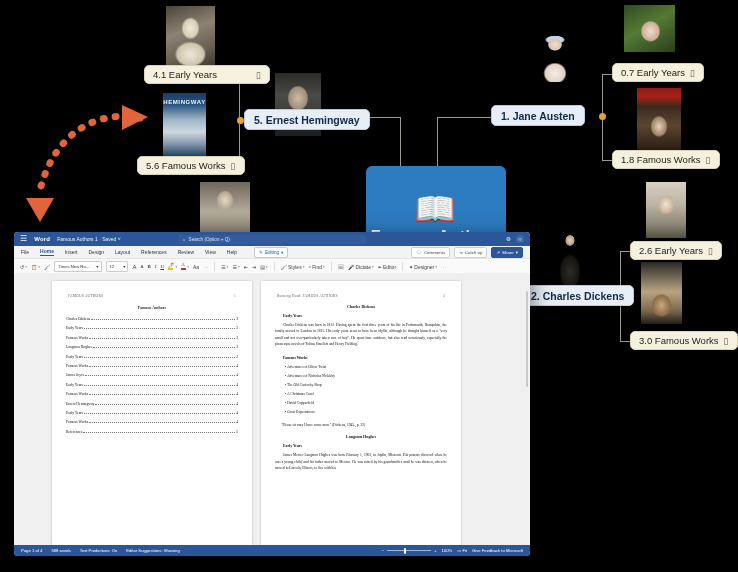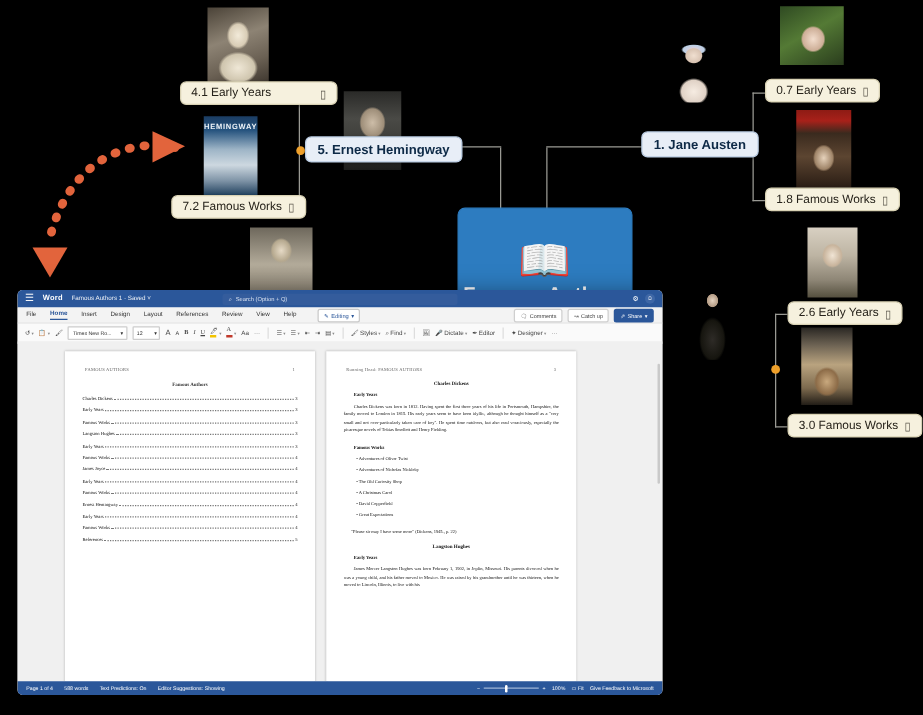--- a/index.html
+++ b/index.html
@@ -206,24 +206,27 @@
     <div class="thumb" style="left:641px;top:262px;width:41px;height:62px;
          background:
            radial-gradient(ellipse 14px 16px at 50% 70%, #c9a97e 0%, #8d6c48 62%, rgba(0,0,0,0) 74%),
            linear-gradient(180deg,#2a2723 0%,#6b6152 22%,#b9a37f 48%,#7d6a4e 78%,#221d17 100%);"></div>
 
     <div class="mm-node n-main" style="left:366px;top:166px;width:140px;height:85px;">
       <div class="book">📖</div>
       <div class="mtitle">Famous Authors</div>
     </div>
 
-    <div class="mm-node n-l1" style="left:513px;top:105px;">
+    <div class="mm-node n-l1" style="left:491px;top:105px;">
       <span>1. Jane Austen</span>
     </div>
 
+    <div class="mm-node n-l1" style="left:521px;top:285px;">
+      <span>2. Charles Dickens</span>
+    </div>
 
     <div class="mm-node n-l1" style="left:244px;top:109px;">
       <span>5. Ernest Hemingway</span>
     </div>
 
     <div class="mm-node n-l2" style="left:612px;top:63px;">
       <span>0.7 Early Years</span>
       <span class="clip">▯</span>
     </div>
 
@@ -241,21 +244,21 @@
       <span>3.0 Famous Works</span>
       <span class="clip">▯</span>
     </div>
 
     <div class="mm-node n-l2" style="left:144px;top:65px;gap:39px;">
       <span>4.1 Early Years</span>
       <span class="clip">▯</span>
     </div>
 
     <div class="mm-node n-l2" style="left:137px;top:156px;">
-      <span>7.2 Famous Works</span>
+      <span>5.6 Famous Works</span>
       <span class="clip">▯</span>
     </div>
 
     <svg class="ann" viewBox="0 0 230 250">
       <path d="M140 118 C 100 110, 55 130, 40 190" fill="none" stroke="#e2643c" stroke-width="7" stroke-linecap="round" stroke-dasharray="1 11"></path>
       <polygon points="122,105 148,117 122,130" fill="#e2643c"></polygon>
       <polygon points="26,198 54,198 40,222" fill="#e2643c"></polygon>
     </svg>
   </div>
 

